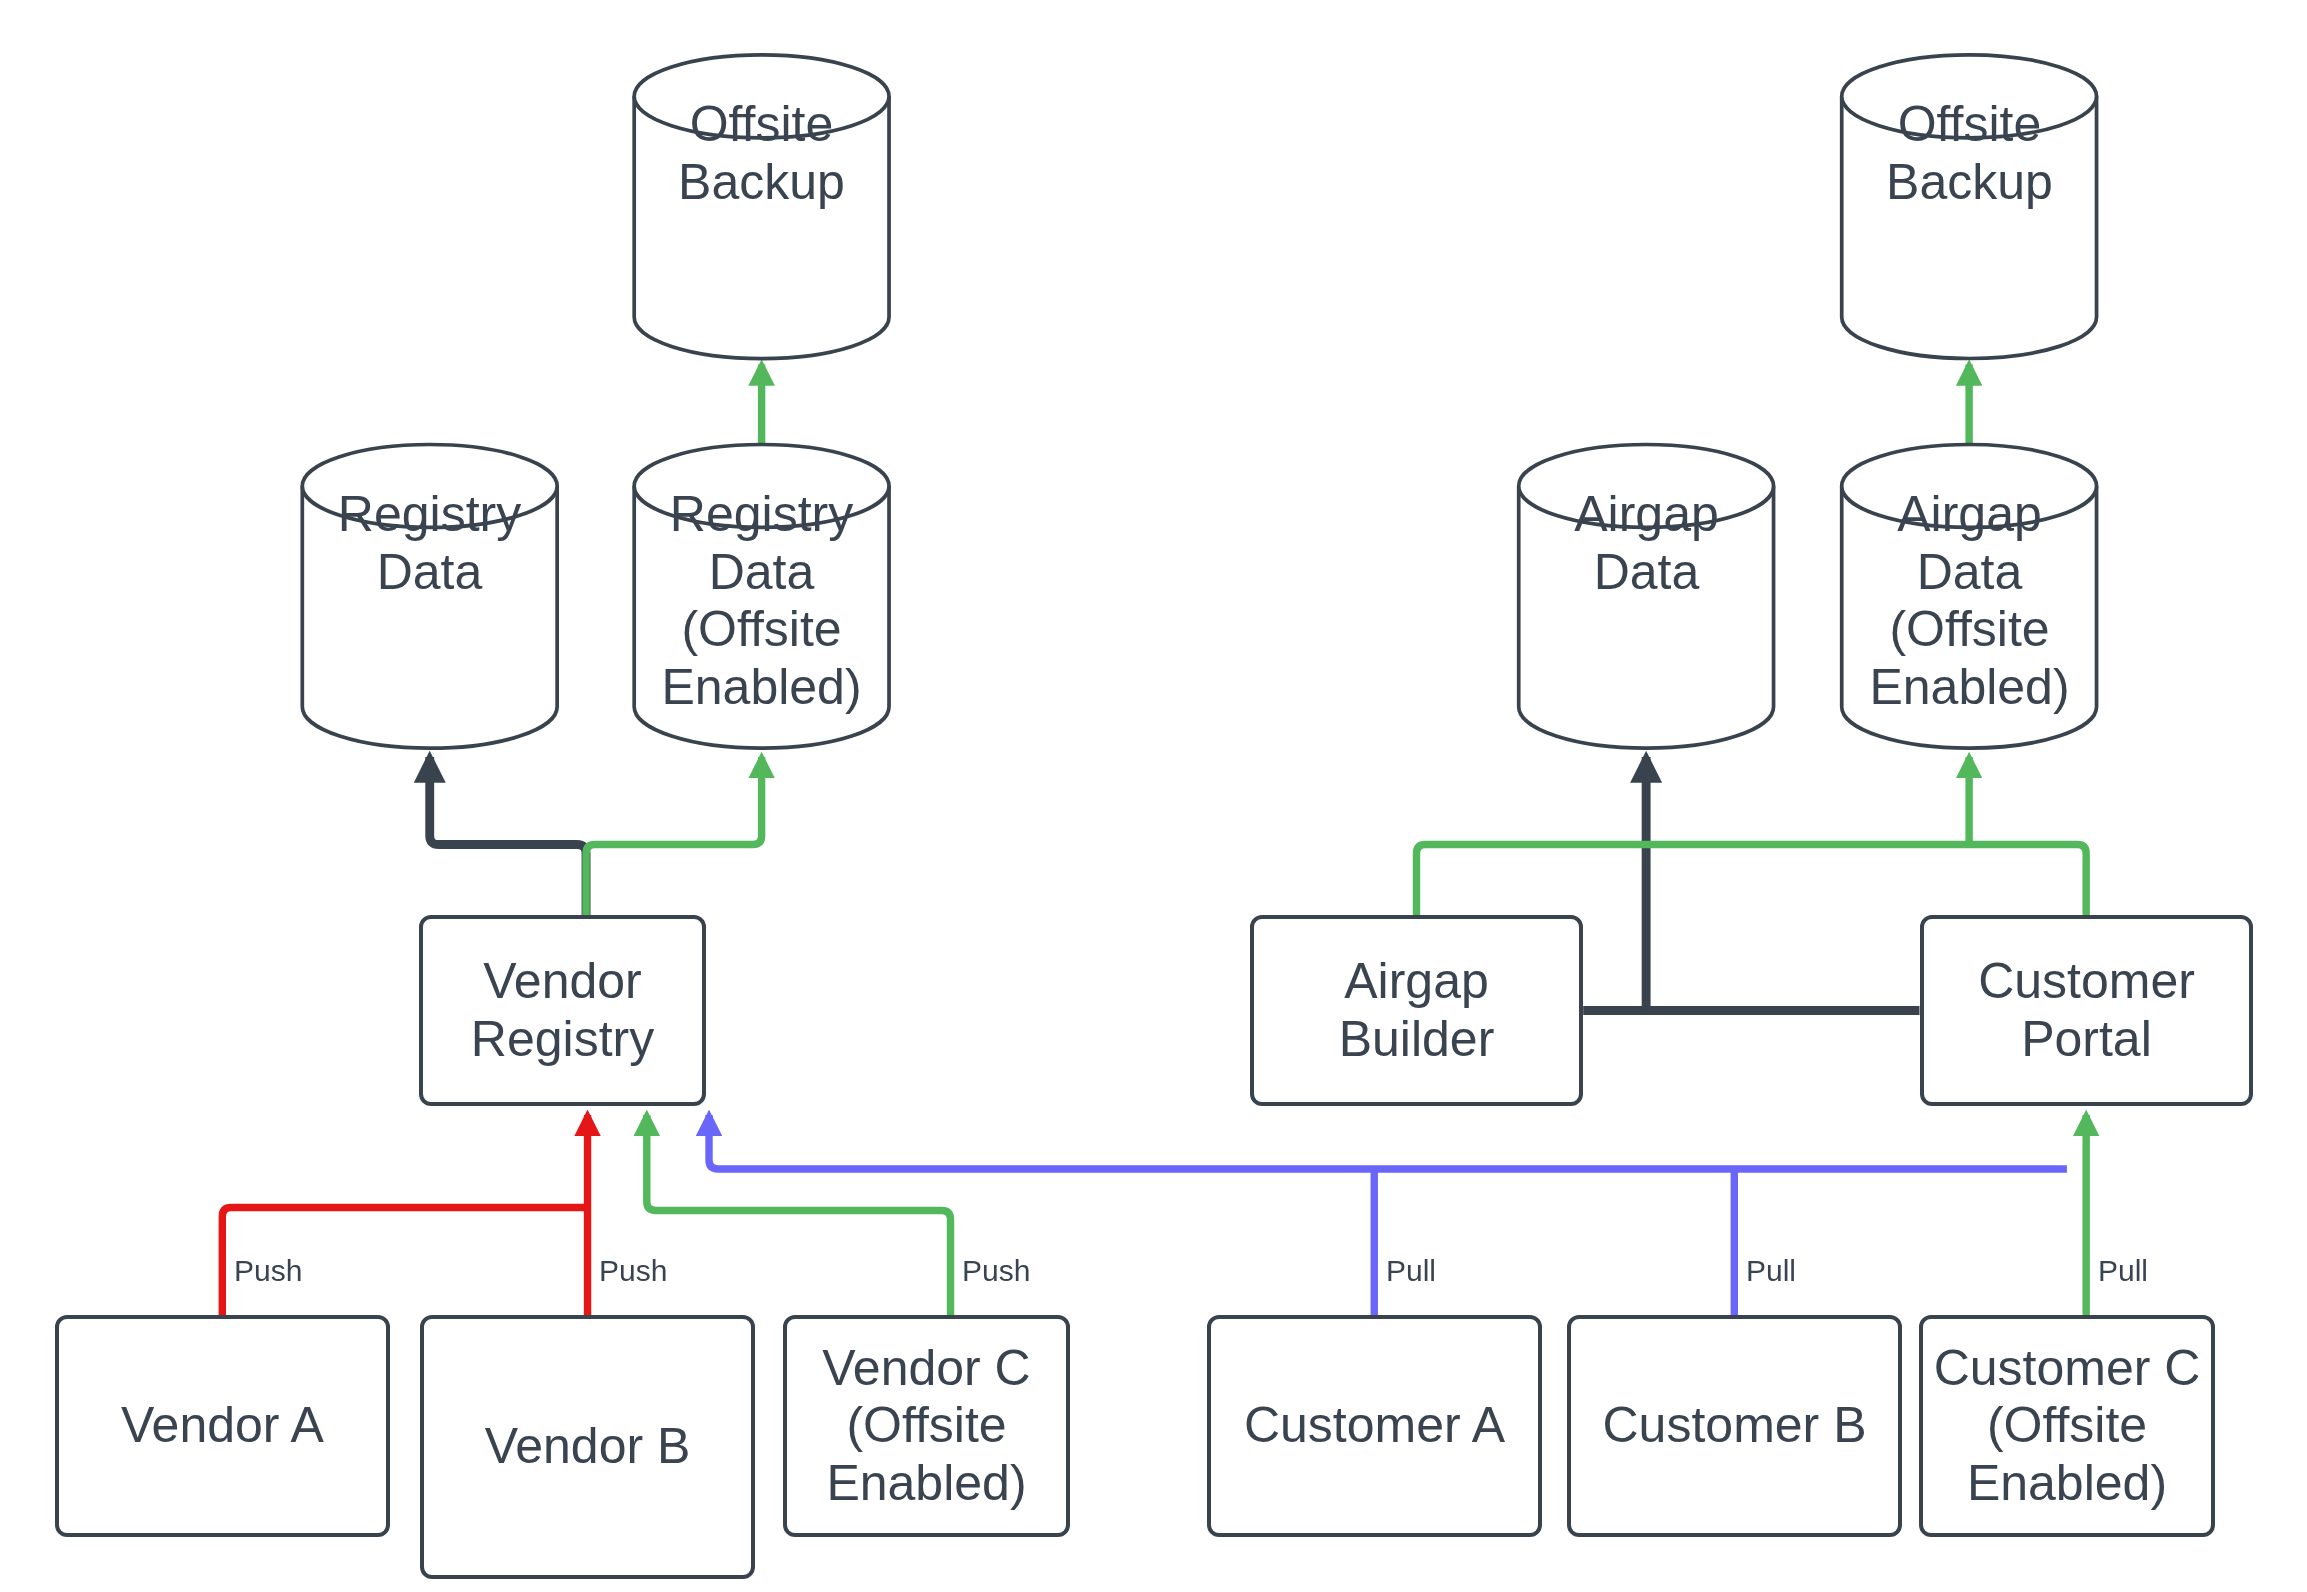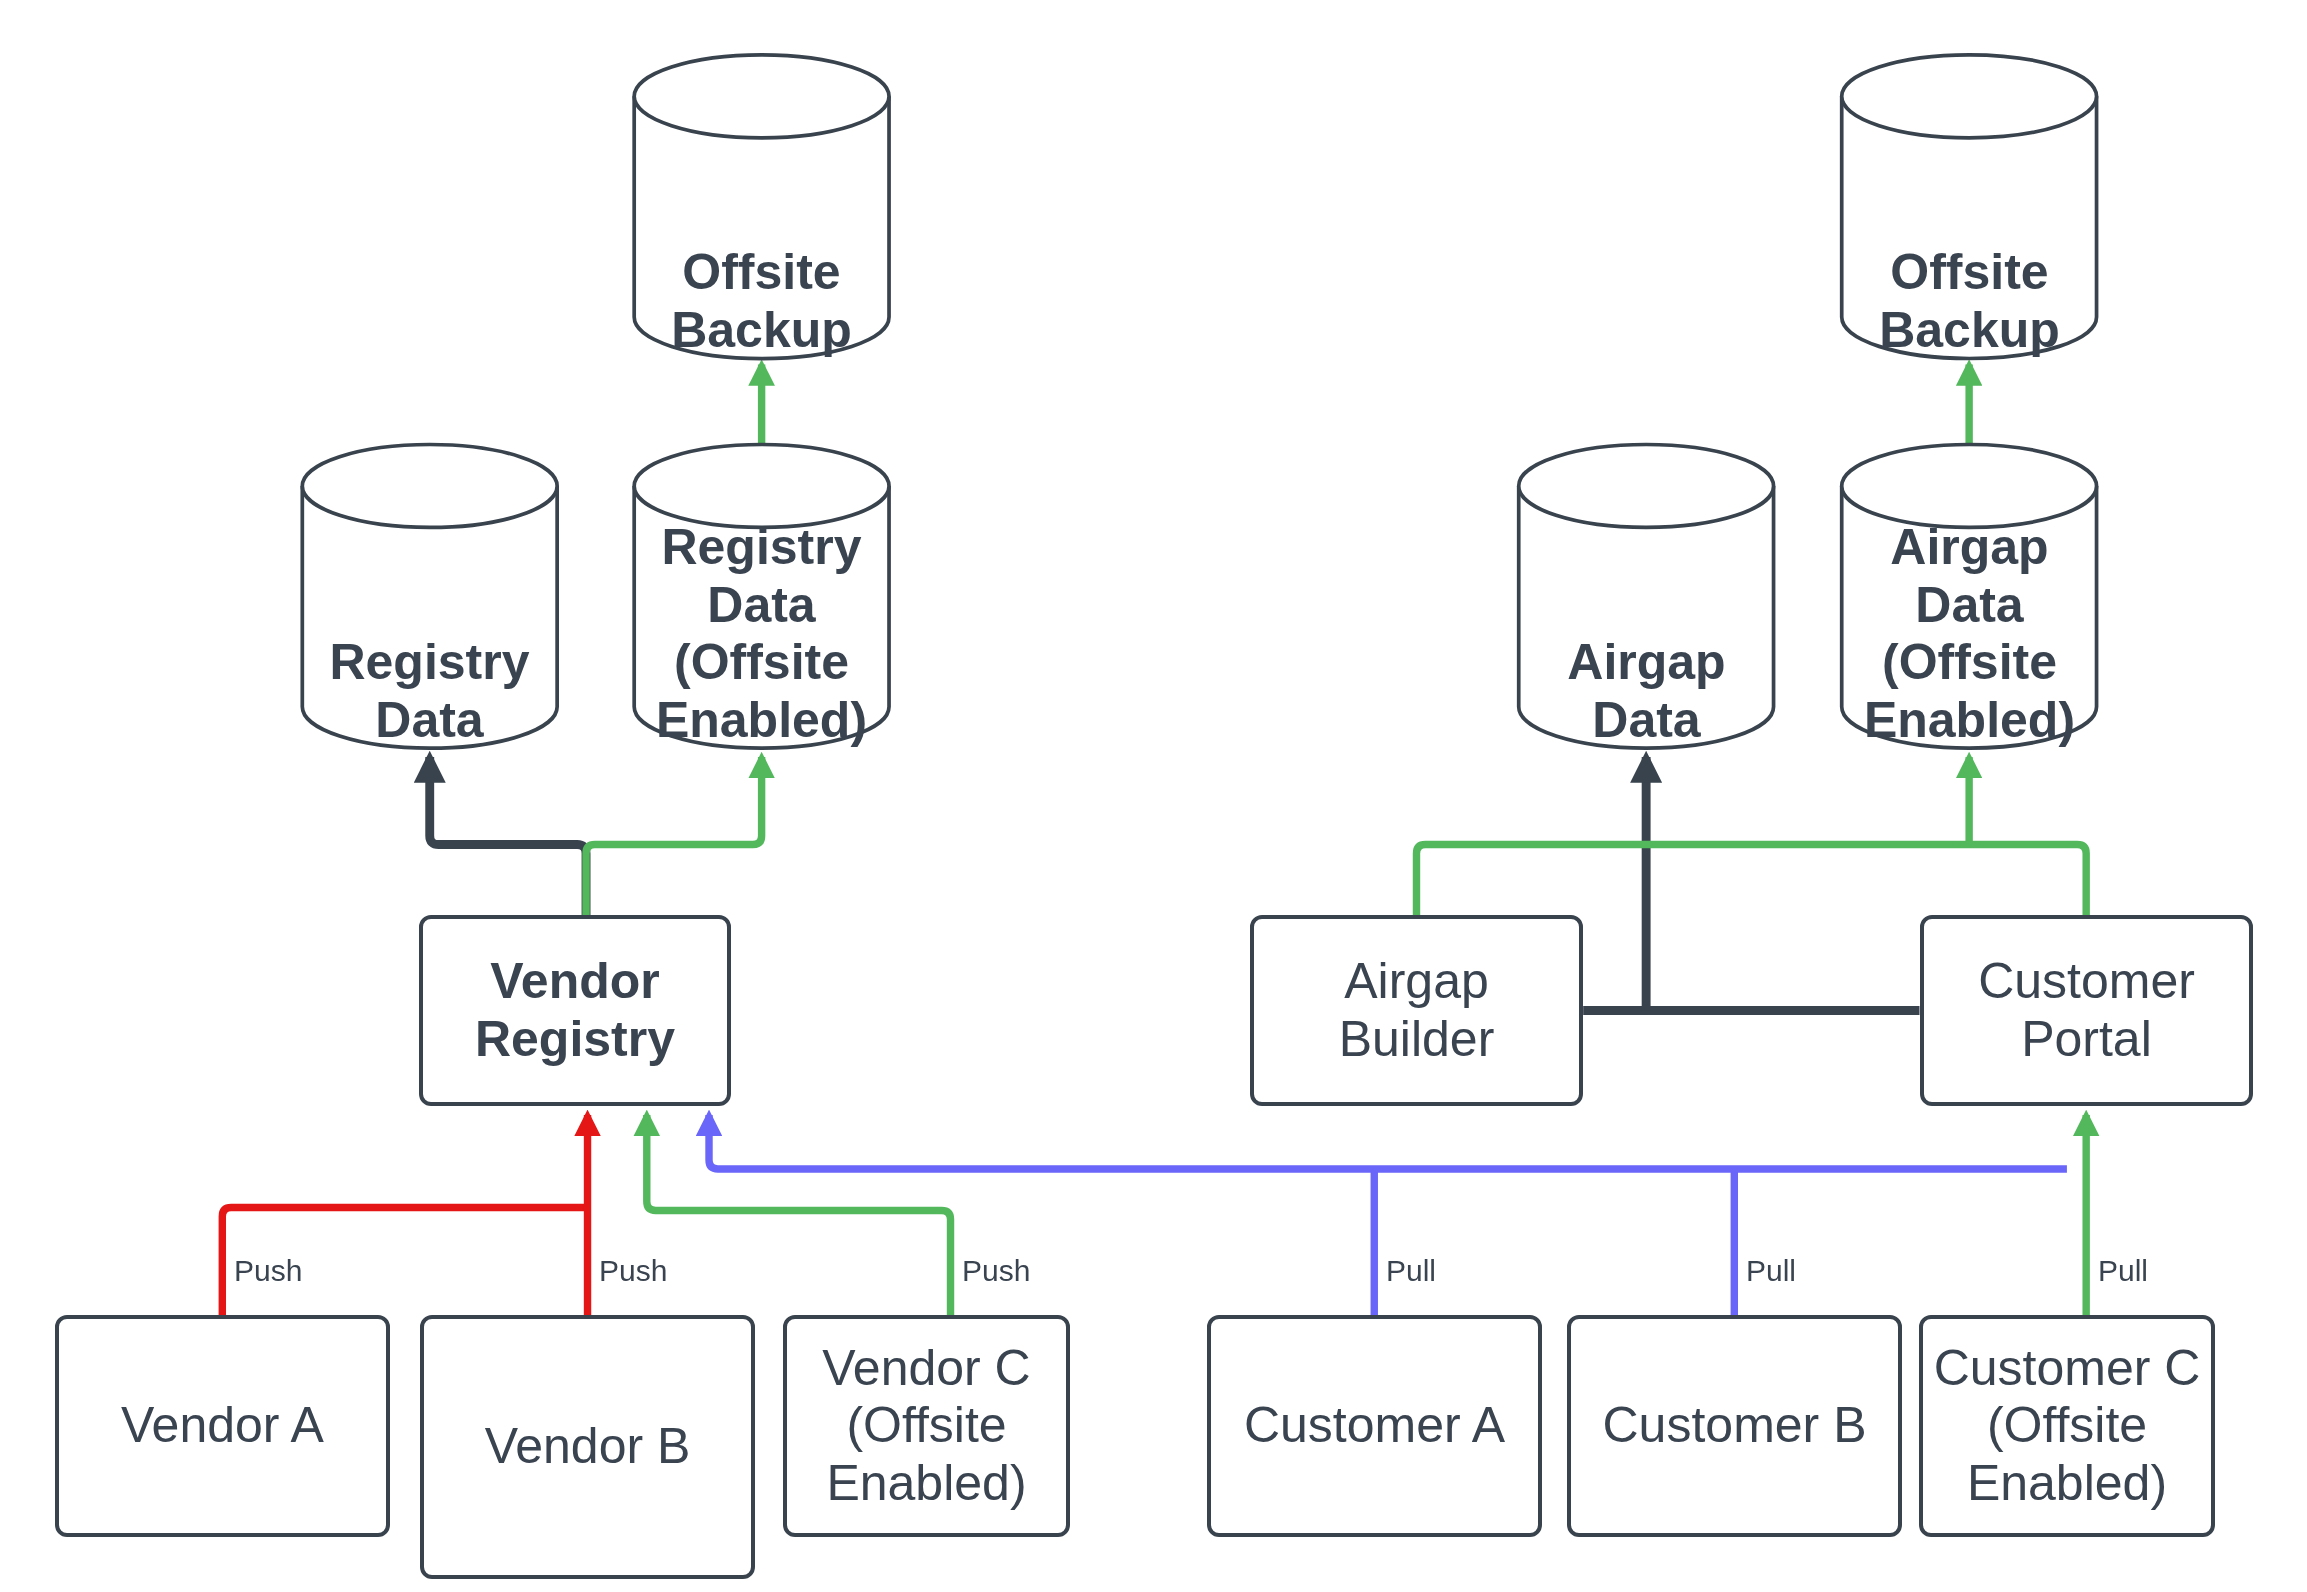--- a/index.html
+++ b/index.html
@@ -14,21 +14,21 @@
   .ed{fill:none;stroke:var(--stroke-dark);stroke-width:12;stroke-linejoin:round;}
   .eg{fill:none;stroke:var(--flow-green);stroke-width:10;stroke-linejoin:round;}
   .er{fill:none;stroke:var(--push-red);stroke-width:10;stroke-linejoin:round;}
   .eb{fill:none;stroke:var(--pull-blue);stroke-width:10;stroke-linejoin:round;}
   .m-dark{fill:var(--stroke-dark);} .m-green{fill:var(--flow-green);}
   .m-red{fill:var(--push-red);} .m-blue{fill:var(--pull-blue);}
   .box{position:absolute;box-sizing:border-box;background:var(--node-fill);
        border:4.4px solid var(--stroke-dark);border-radius:12px;
        display:flex;align-items:center;justify-content:center;}
   .cyl-label{position:absolute;box-sizing:border-box;padding-top:41px;
-       display:flex;align-items:flex-end;justify-content:center;font-weight:bold;}
+       display:flex;align-items:flex-start;justify-content:center;}
   .label{font-size:50px;line-height:1.15;color:var(--text);text-align:center;white-space:pre-line;}
   .edge-label{position:absolute;font-size:30px;line-height:1;color:var(--text);white-space:nowrap;}
 </style>
 </head>
 <body>
 
 <div class="canvas">
 
   <svg class="layer" width="2307" height="1592" viewBox="0 0 3114 2149">
     <defs>
@@ -139,21 +139,21 @@
     <span class="label">Airgap
 Data
 (Offsite
 Enabled)</span>
   </div>
   <div class="cyl-label" style="left:1842px;top:55px;width:255px;height:304px;">
     <span class="label">Offsite
 Backup</span>
   </div>
 
-  <div class="box" style="left:419px;top:915px;width:312px;height:191px;font-weight:bold;">
+  <div class="box" style="left:419px;top:915px;width:287px;height:191px;">
     <span class="label">Vendor
 Registry</span>
   </div>
   <div class="box" style="left:1250px;top:915px;width:333px;height:191px;">
     <span class="label">Airgap
 Builder</span>
   </div>
   <div class="box" style="left:1920px;top:915px;width:333px;height:191px;">
     <span class="label">Customer
 Portal</span>

